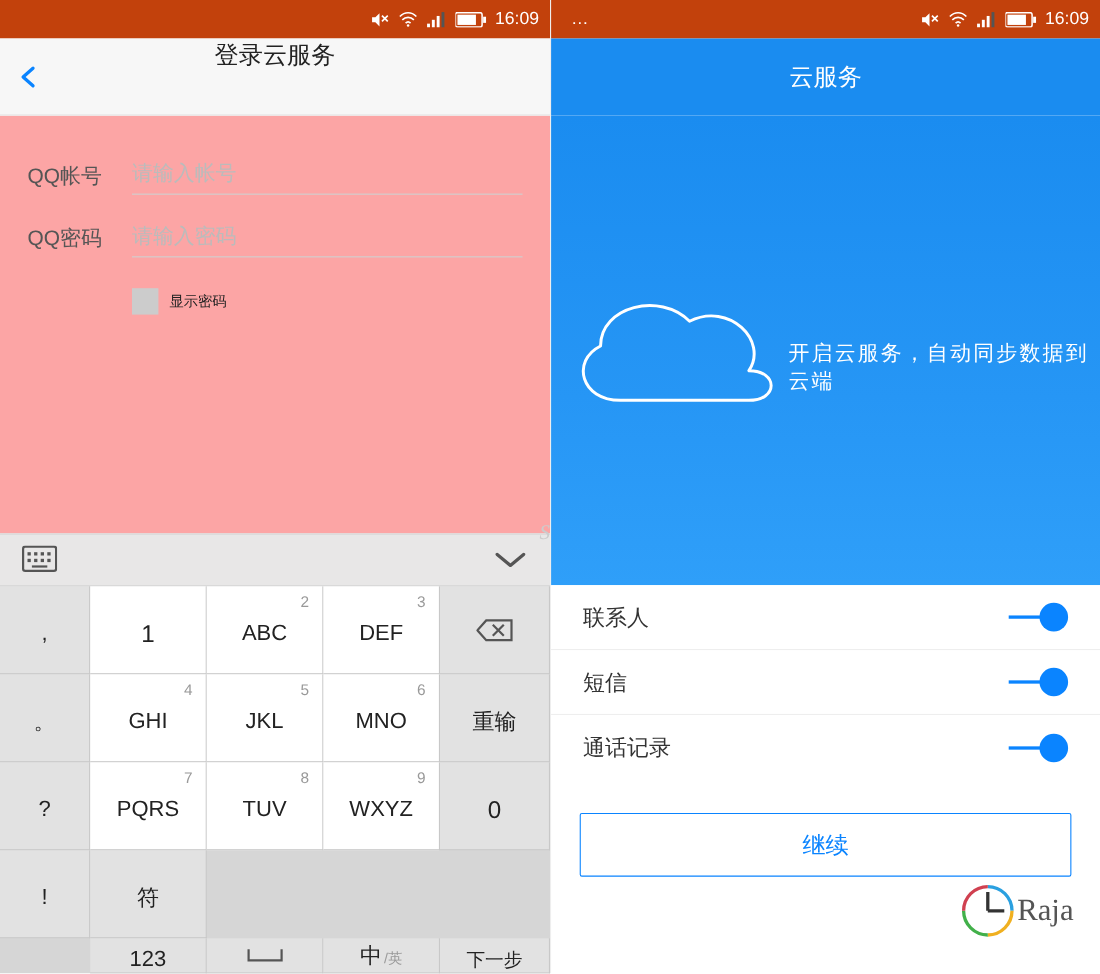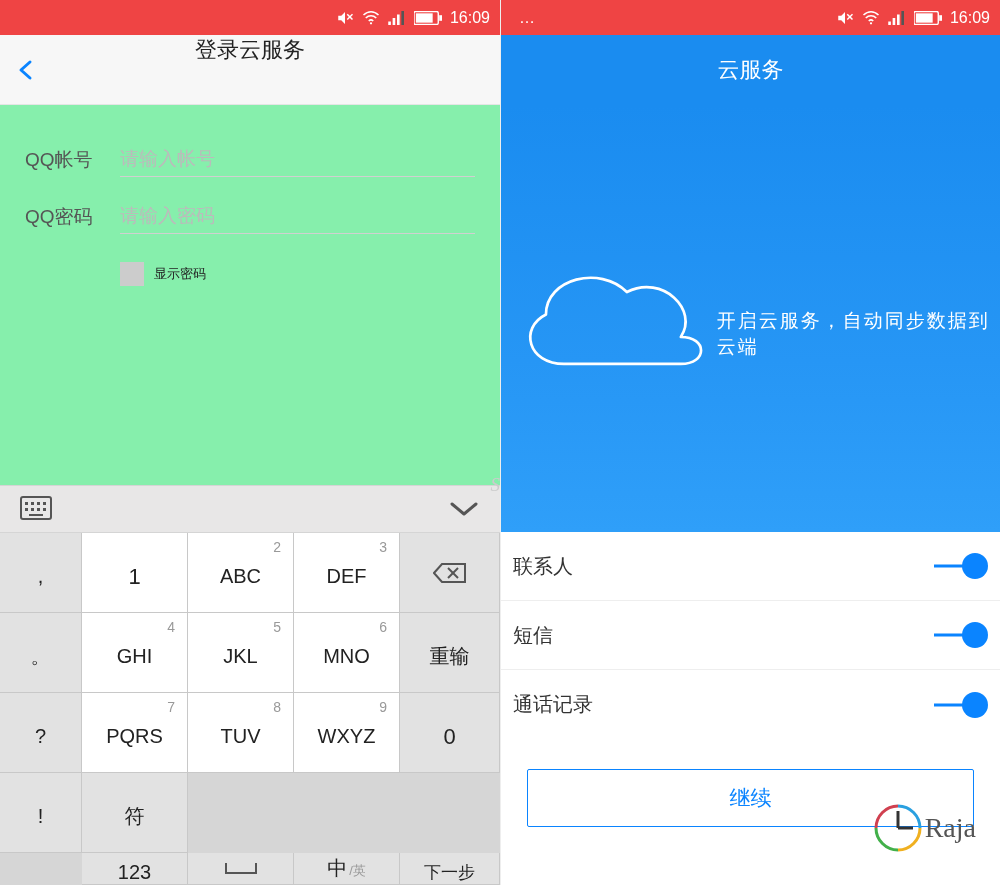--- a/index.html
+++ b/index.html
@@ -1,24 +1,24 @@
 <!DOCTYPE html>
 <html><head>
 <meta charset="utf-8">
 <style>
 * { margin: 0; padding: 0; box-sizing: border-box; font-family: -apple-system, "Helvetica Neue", Arial, "PingFang SC", "Microsoft YaHei", sans-serif; }
 body { width: 1000px; height: 885px; display: flex; background: #fff; }
 .screen { width: 500px; height: 885px; display: flex; flex-direction: column; position: relative; }
-.statusbar { height: 35px; background: #ef4444; color: #fff; display: flex; align-items: center; justify-content: flex-end; padding: 0 10px; gap: 8px; font-size: 16px; }
+.statusbar { height: 35px; background: #c2410c; color: #fff; display: flex; align-items: center; justify-content: flex-end; padding: 0 10px; gap: 8px; font-size: 16px; }
 .statusbar .dots { margin-right: auto; margin-left: 8px; letter-spacing: 2px; }
 .sb-icon { width: 18px; height: 18px; display: inline-flex; align-items: center; justify-content: center; }
 .navbar { height: 70px; background: #f7f7f7; border-bottom: 1px solid #e5e5e5; display: flex; justify-content: center; position: relative; }
 .navbar .back { position: absolute; left: 14px; top: 50%; transform: translateY(-50%); width: 24px; height: 24px; cursor: pointer; }
 .nav-title { font-size: 22px; color: #222; }
-.form-area { background: #86efac; padding: 25px 15px 0 15px; }
+.form-area { background: #fca5a5; padding: 25px 15px 0 15px; }
 .form-row { display: flex; align-items: center; padding: 12px 10px 10px 10px; }
 .form-label { width: 95px; font-size: 19px; color: #555; }
 .form-input { flex: 1; font-size: 19px; color: #333; border: none; background: transparent; border-bottom: 1px solid #d0d0d0; padding: 6px 0; outline: none; }
 .form-input::placeholder { color: #bbb; }
 .show-pw-row { display: flex; align-items: center; padding: 18px 10px 0 105px; gap: 10px; }
 .checkbox { width: 24px; height: 24px; background: #ccc; cursor: pointer; }
 .show-pw-label { font-size: 13px; color: #222; }
 .login-btn { margin: 35px 5px 25px 5px; height: 58px; background: #fff; border: 1px solid #e8e8e8; display: flex; align-items: center; justify-content: center; font-size: 21px; color: #0a84ff; cursor: pointer; }
 .kb-toolbar { height: 48px; background: #e8e7e7; border-top: 1px solid #d5d5d5; border-bottom: 1px solid #d5d5d5; display: flex; align-items: center; justify-content: space-between; padding: 0 20px; }
 .kb-ic { width: 32px; height: 26px; cursor: pointer; }
@@ -30,21 +30,21 @@
 .key.big .main { font-size: 22px; }
 .key .mode-sub { font-size: 13px; color: #999; margin-left: 2px; }
 .key .mode-main { font-size: 20px; color: #222; }
 .key .mode { display: flex; align-items: baseline; }
 
 .navbar-blue { height: 70px; background: linear-gradient(#1a8cf0, #1a8cf0); color: #fff; display: flex; align-items: center; justify-content: center; font-size: 22px; }
 .hero { height: 427px; background: linear-gradient(#1a8cf0 0%, #2696f5 60%, #2f9ff9 100%); color: #fff; display: flex; flex-direction: row; align-items: center; justify-content: center; }
 .cloud-svg { width: 240px; height: 160px; }
 .hero-text { margin-top: 30px; font-size: 19px; letter-spacing: 2px; }
 .toggle-list { background: #fff; }
-.toggle-row { height: 69px; display: flex; align-items: center; padding: 0 12px; border-bottom: 1px solid #eee; }
+.toggle-row { height: 59px; display: flex; align-items: center; padding: 0 29px; border-bottom: 1px solid #eee; }
 .toggle-row:last-child { border-bottom: none; }
 .toggle-label { font-size: 20px; color: #333; flex: 1; }
 .toggle { width: 52px; height: 20px; display: flex; align-items: center; justify-content: flex-end; cursor: pointer; position: relative; }
 .toggle .track { width: 48px; height: 3px; background: #0a84ff; position: absolute; right: 6px; top: 50%; transform: translateY(-50%); }
 .toggle .knob { width: 26px; height: 26px; border-radius: 50%; background: #0a84ff; position: relative; z-index: 1; }
 .continue-btn { margin: 30px 26px 0 26px; height: 58px; border: 1px solid #0a84ff; color: #0a84ff; background: #fff; display: flex; align-items: center; justify-content: center; font-size: 21px; cursor: pointer; border-radius: 2px; }
 .raja-logo { position: absolute; right: 24px; bottom: 30px; display: flex; flex-direction: row; align-items: center; pointer-events: none; }
 .raja-logo .txt { font-family: Georgia, serif; font-size: 28px; color: #555; }
 .s-partial { position: absolute; right: 0; top: 474px; font-size: 19px; color: #ccc; font-style: italic; font-family: Georgia, serif; }
 </style>

